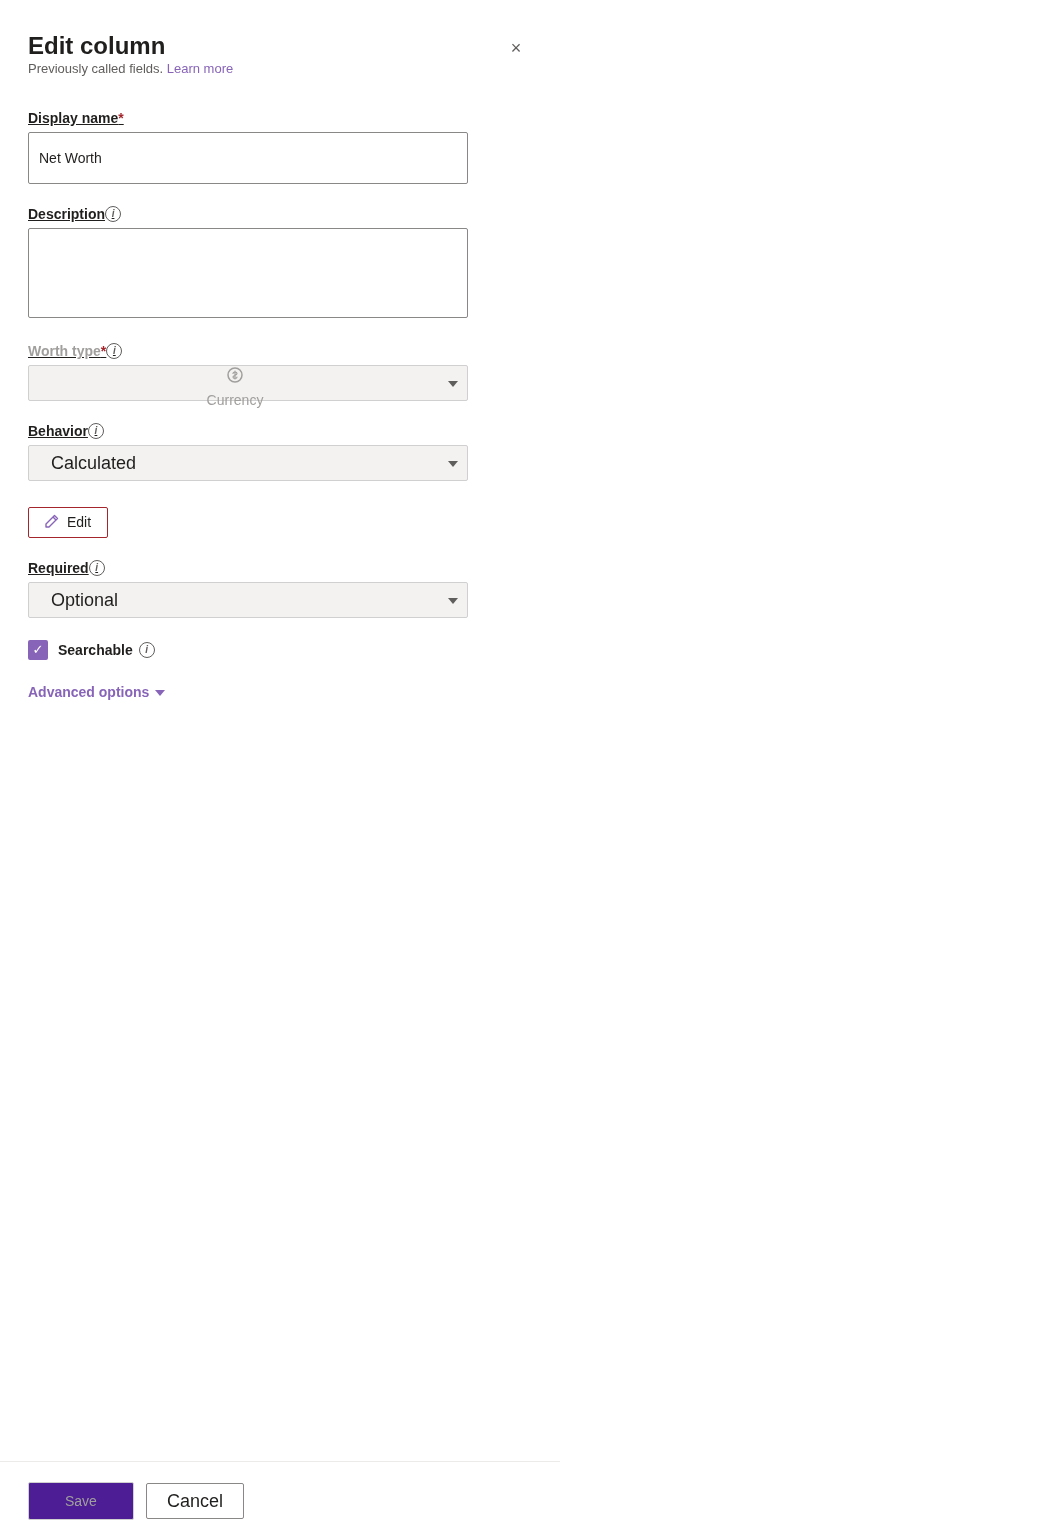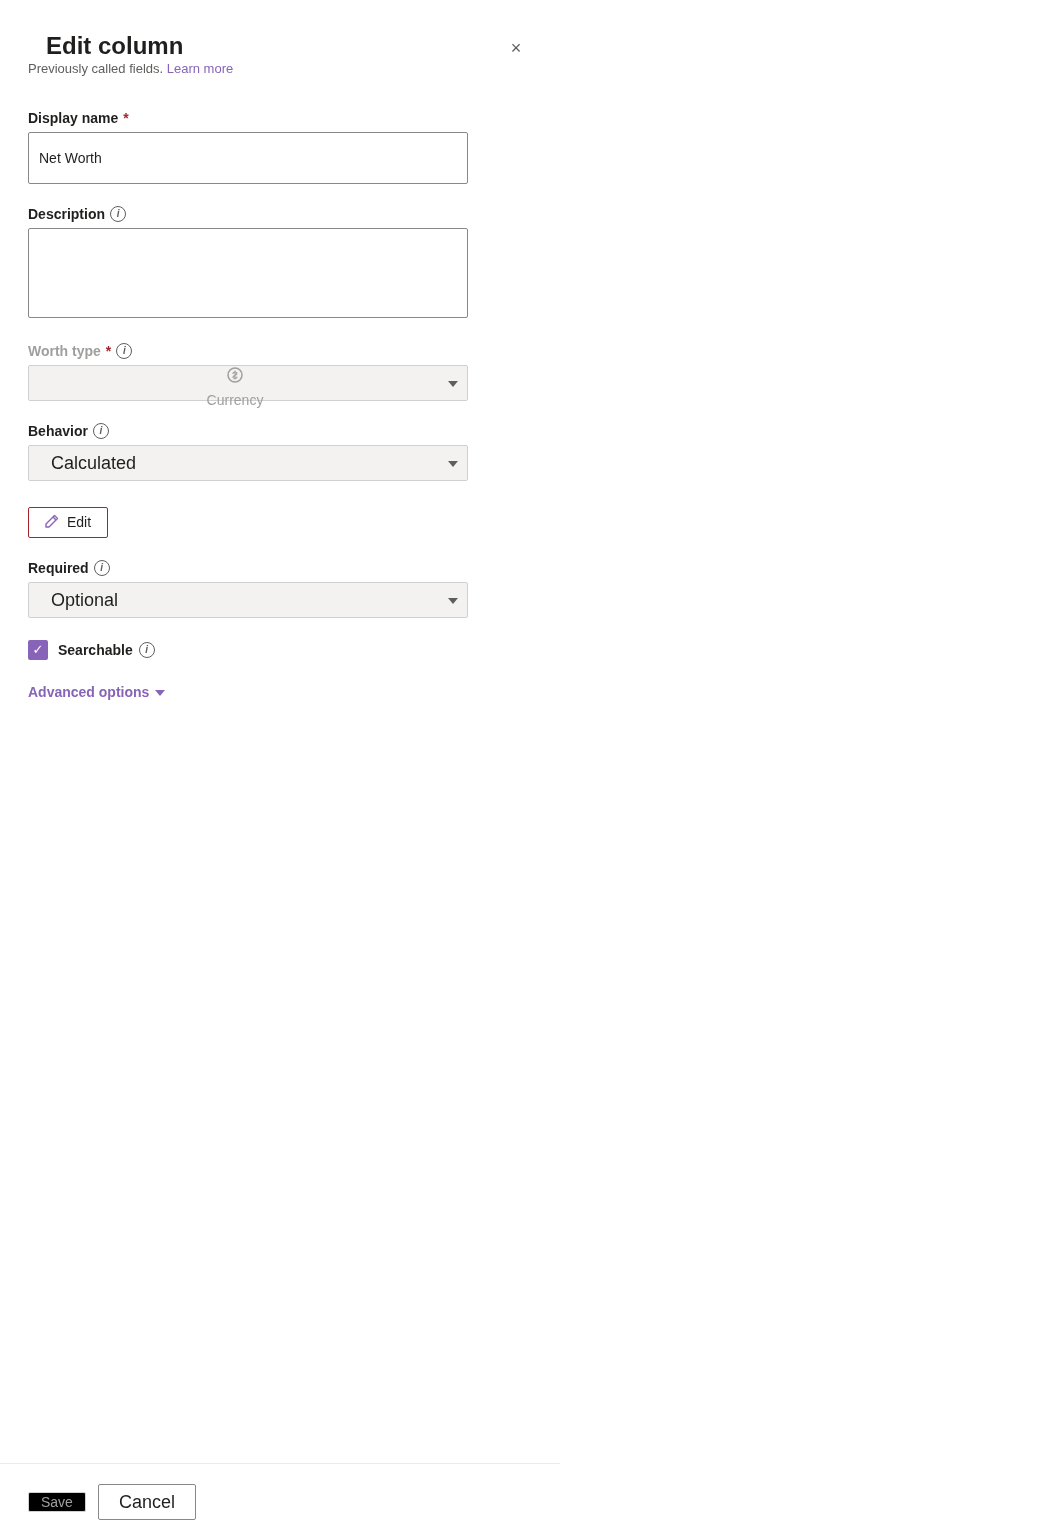--- a/index.html
+++ b/index.html
@@ -32,21 +32,20 @@
       justify-content: space-between;
       align-items: flex-start;
       margin-bottom: 6px;
     }
 
     .panel-title {
       font-size: 24px;
       font-weight: 700;
       color: #201f1e;
       line-height: 1.2;
-      margin-left: 18px;
     }
 
     .close-btn {
       background: none;
       border: none;
       cursor: pointer;
       padding: 4px;
       font-size: 18px;
       color: #605e5c;
       display: flex;
@@ -71,21 +70,21 @@
       margin-bottom: 22px;
     }
 
     .field-label {
       font-size: 14px;
       font-weight: 600;
       color: #201f1e;
       margin-bottom: 6px;
       display: flex;
       align-items: center;
-      gap: 5px;
+      text-decoration: underline;
     }
 
     .field-label-gray {
       color: #a19f9d;
       font-weight: 600;
     }
 
     .required-star {
       color: #a4262c;
       font-size: 14px;
@@ -269,23 +268,23 @@
       right: 0;
       display: flex;
       align-items: center;
       gap: 12px;
       padding: 20px 28px;
       border-top: 1px solid #edebe9;
       background: #fff;
     }
 
     .save-btn {
-      height: 20px;
-      padding: 0 12px;
-      background: #000000;
+      height: 38px;
+      padding: 0 36px;
+      background: #4c1d95;
       color: #a19f9d;
       border: 1px solid #d0d0d0;
       border-radius: 2px;
       font-size: 14px;
       cursor: not-allowed;
       font-family: inherit;
     }
 
     .cancel-btn {
       height: 36px;

